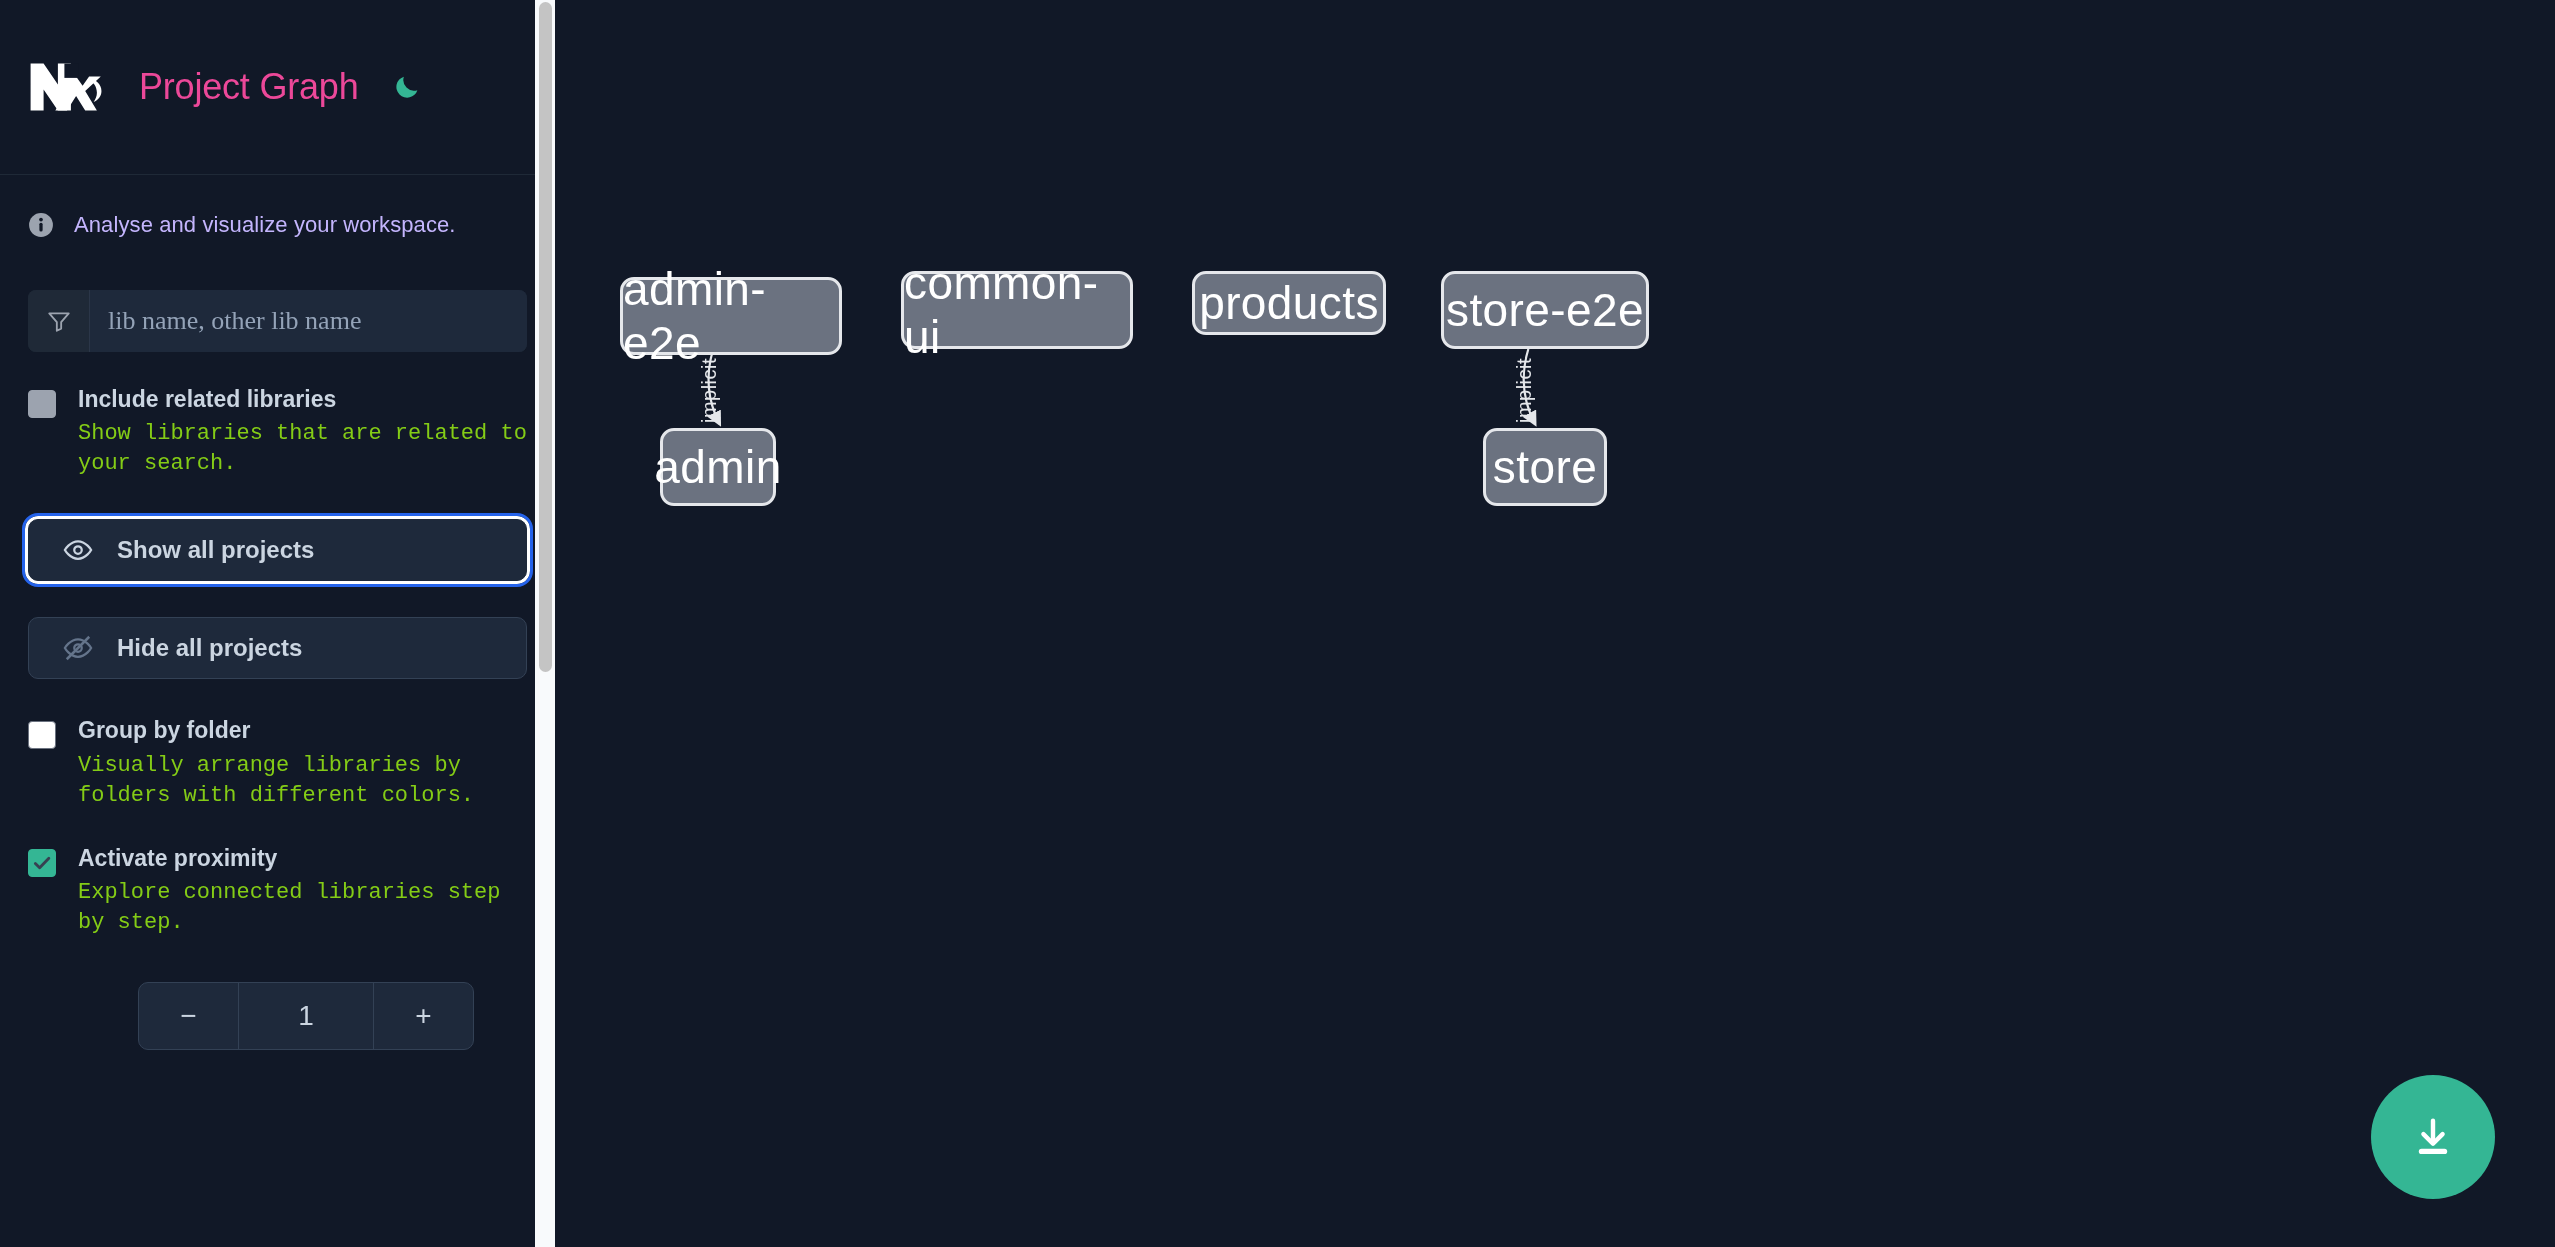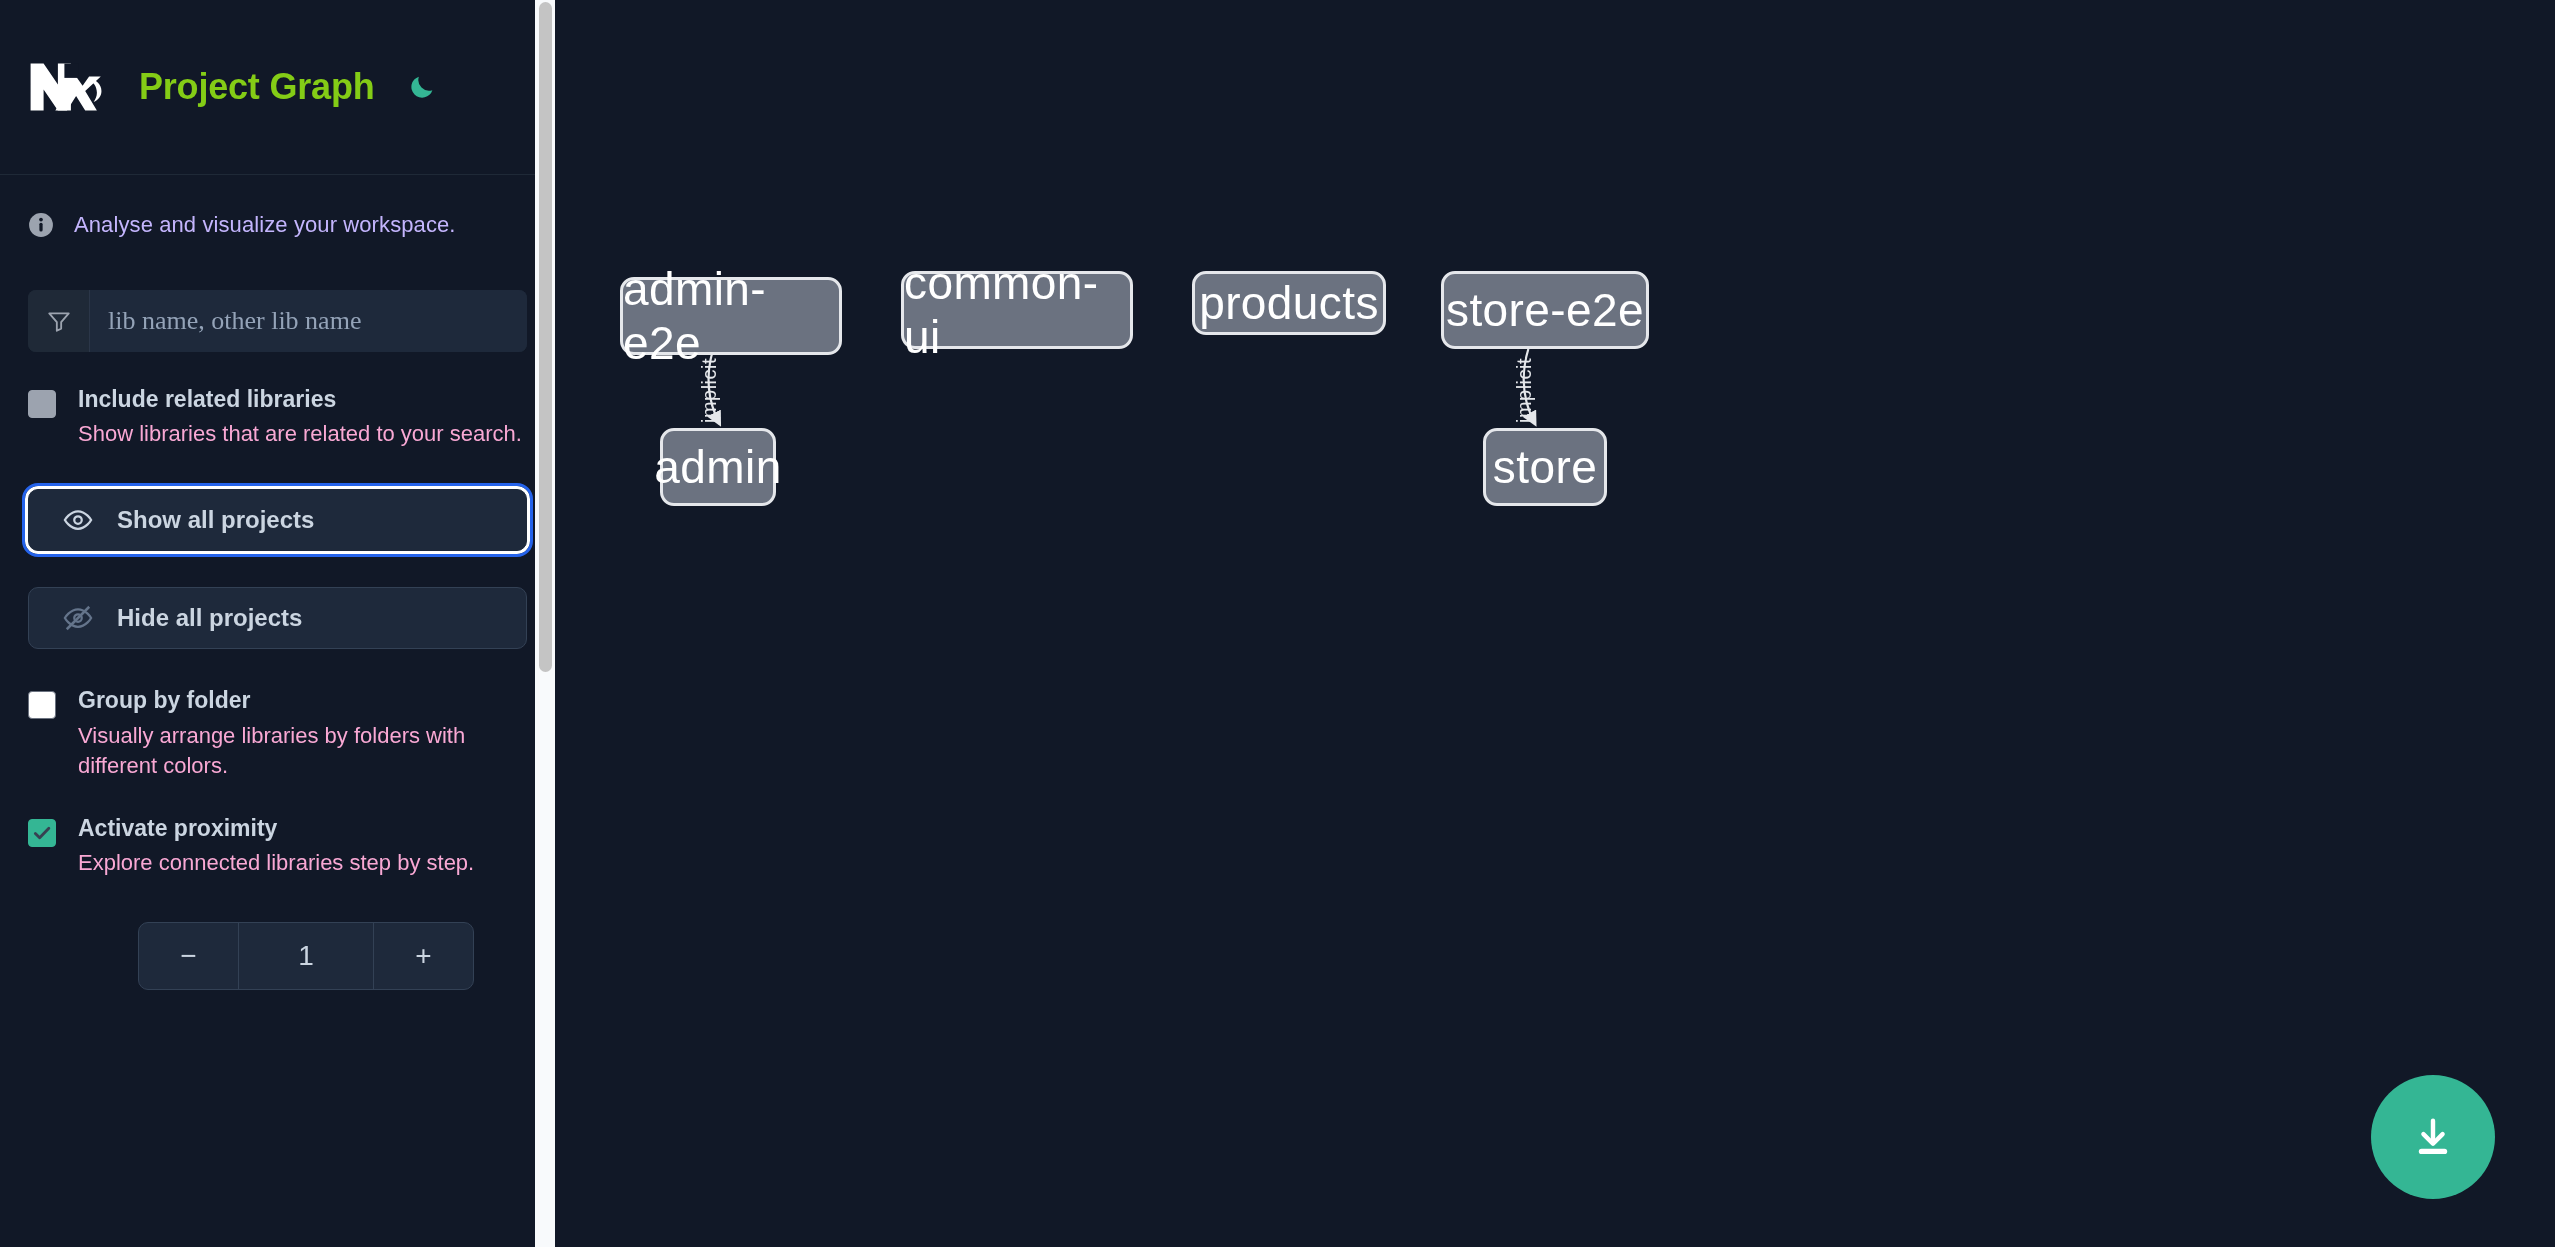--- a/index.html
+++ b/index.html
@@ -20,21 +20,21 @@
     overflow: hidden;
   }
   .sb-header {
     height: 175px;
     display: flex; align-items: center;
     padding-left: 28px;
     border-bottom: 1px solid #1f2937;
   }
   .nx-logo { width: 78px; height: 52px; flex: 0 0 auto; }
   .sb-title {
-    font-size: 36px; font-weight: 700; color: #84cc16;
+    font-size: 36px; font-weight: 400; color: #ec4899;
     margin-left: 33px; letter-spacing: -0.2px;
   }
   .moon-btn {
     margin-left: 28px; width: 40px; height: 40px;
     display: flex; align-items: center; justify-content: center;
     cursor: pointer; background: none; border: none;
   }
 
   .sb-note {
     display: flex; align-items: center;
@@ -76,22 +76,22 @@
     cursor: pointer;
   }
   .cbox.disabled { background: #9ca3af; border: 1px solid #9ca3af; }
   .cbox.unchecked { background: #ffffff; border: 1px solid #6b7280; }
   .cbox.checked { background: #34b694; border: 1px solid #34b694; }
   .cbox.checked svg { position: absolute; left: 3px; top: 3px; }
 
   .opt-text { margin-left: 22px; }
   .opt-title { font-size: 23px; font-weight: 700; color: #cbd5e1; line-height: 1.15; }
   .opt-desc {
-    font-size: 22px; color: #f9a8d4; line-height: 1.36;
-    margin-top: 7px; max-width: 452px;
+    font-size: 22px; color: #84cc16; line-height: 1.36;
+    margin-top: 7px; max-width: 452px; font-family: Liberation Mono, monospace;
   }
 
   .btn {
     width: 499px; height: 62px;
     background: #1e293b;
     border: 1px solid #334155;
     border-radius: 10px;
     display: flex; align-items: center;
     padding-left: 34px;
     color: #cbd5e1; font-size: 24px; font-weight: 700;

